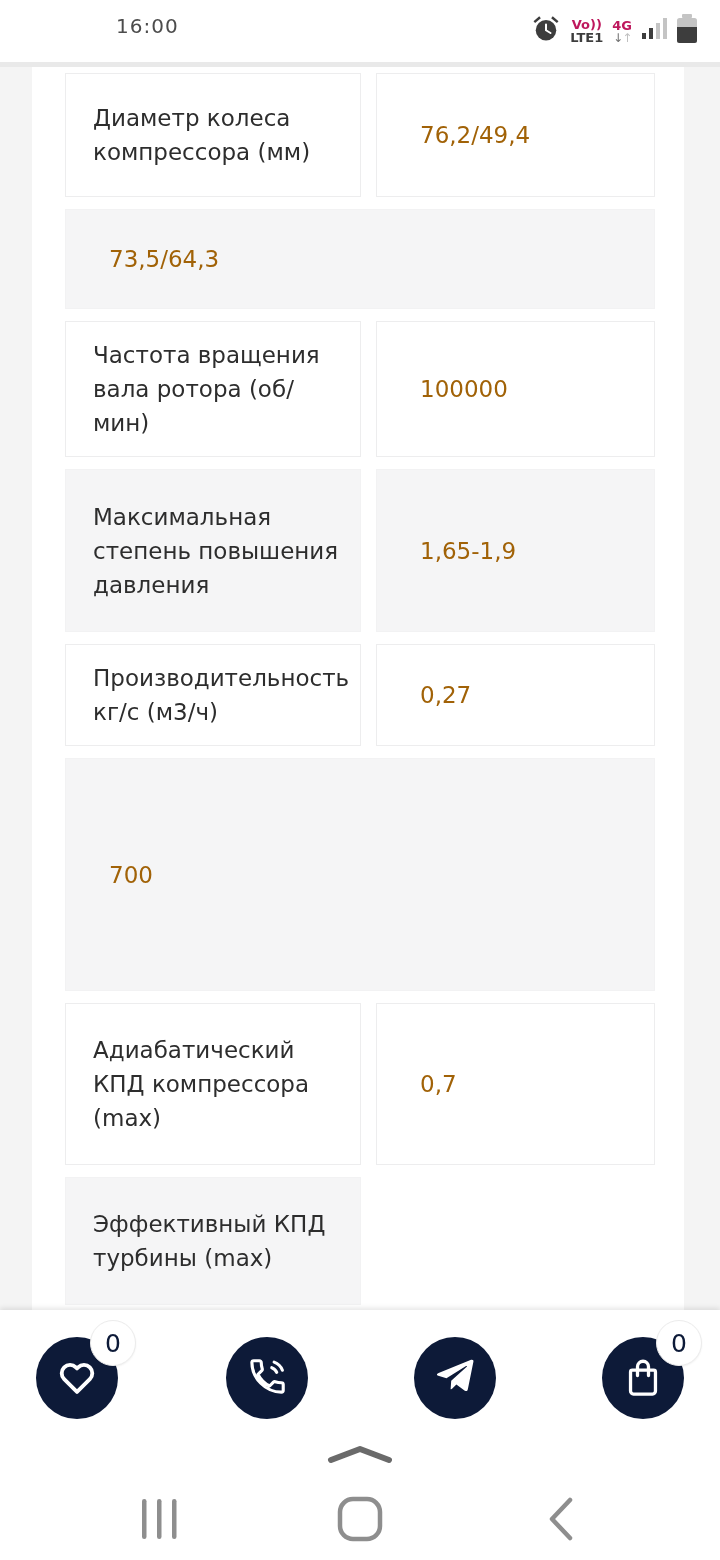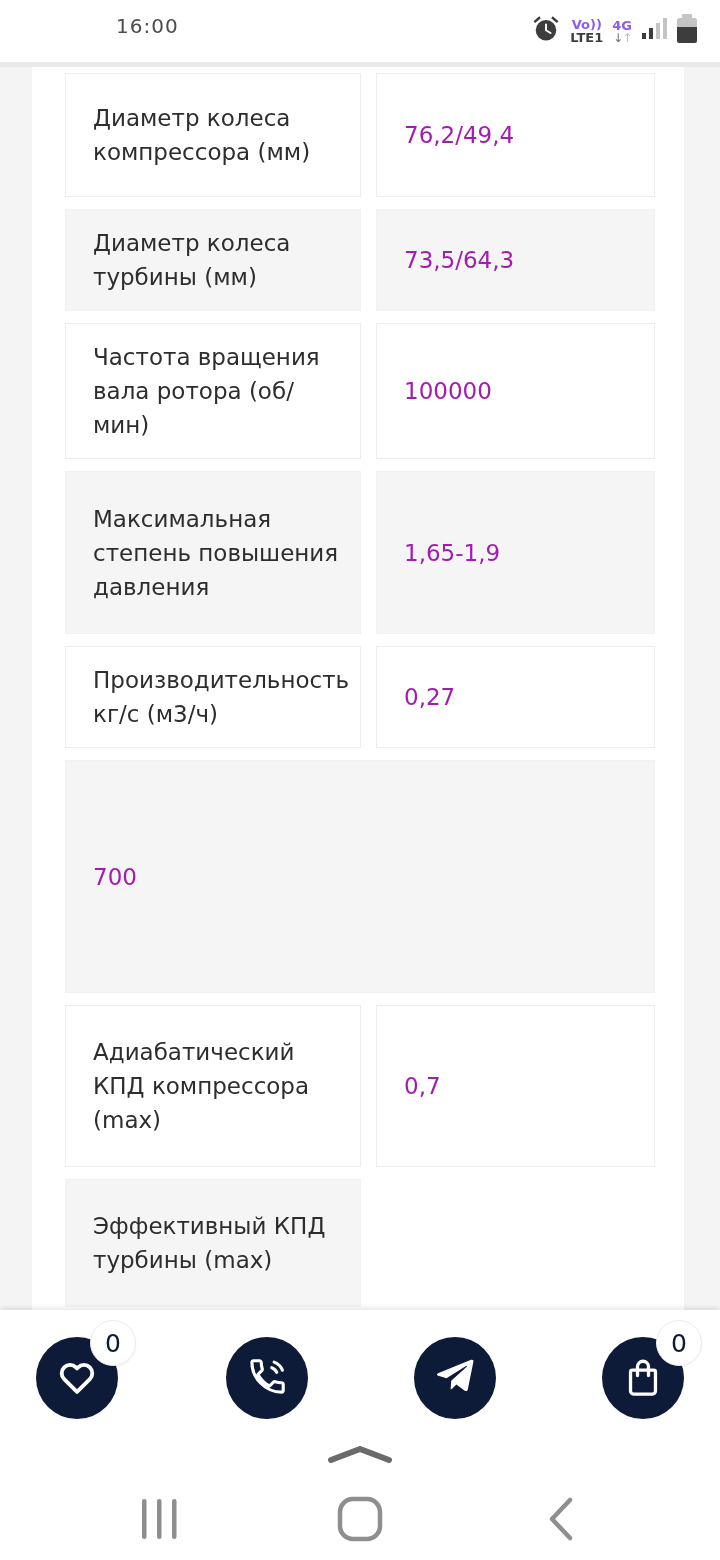--- a/index.html
+++ b/index.html
@@ -6,36 +6,36 @@
   body{
     width:720px;height:1560px;position:relative;background:#ffffff;
     font-family:"DejaVu Sans","Liberation Sans",sans-serif;
     overflow:hidden;
   }
   
   .status-bar{position:absolute;top:0;left:0;width:720px;height:62px;background:#fff;}
   .status-time{position:absolute;left:116px;top:14px;font-size:20px;color:#4c4c4c;letter-spacing:1px;}
   .status-right{position:absolute;right:22px;top:0;height:62px;display:flex;align-items:center;gap:9px;}
   .stack{display:flex;flex-direction:column;align-items:center;line-height:1.0;}
-  .stack .s1{font-size:13px;font-weight:bold;color:#8b5cf6;}
+  .stack .s1{font-size:13px;font-weight:bold;color:#be185d;}
   .stack .s2{font-size:13px;font-weight:bold;color:#3d3d3d;}
   .arrows{font-size:12px;letter-spacing:-1px;}
   .arrows .dn{color:#6f6f6f;} .arrows .up{color:#c0c0c0;}
   
   .page-divider{position:absolute;top:62px;left:0;width:720px;height:5px;background:#e9e9e9;}
   .content{position:absolute;top:67px;left:0;width:720px;height:1243px;background:#fff;overflow:hidden;}
   .gutter{position:absolute;top:0;bottom:0;background:#f4f4f4;}
   .gutter.left{left:0;width:32px;}
   .gutter.right{right:0;width:36px;}
   
   .spec-table{position:absolute;left:65px;top:6px;width:590px;}
   .spec-row{display:flex;gap:15px;margin-bottom:12px;}
   .cell{box-sizing:border-box;display:flex;flex-direction:column;justify-content:center;}
   .cell.label{width:296px;padding:16px 10px 16px 27px;font-size:23px;line-height:34px;color:#2d2d2d;white-space:normal;overflow:visible;}
-  .cell.value{flex:1;padding:16px 10px 16px 27px;font-size:23px;color:#a21caf;}
+  .cell.value{flex:1;padding:16px 10px 16px 43px;font-size:23px;color:#a16207;}
   .spec-row.white .cell{background:#ffffff;border:1px solid #ededee;}
   .spec-row.gray .cell{background:#f5f5f6;border:1px solid #f2f2f3;}
   .r0{min-height:124px;} .r1{min-height:100px;} .r2{min-height:134px;} .r3{min-height:163px;}
   .r4{min-height:93px;}  .r5{min-height:233px;} .r6{min-height:162px;} .r7{min-height:128px;}
   .cell.label span{display:block;width:250px;}
   
   .toolbar{position:absolute;top:1310px;left:0;width:720px;height:126px;background:#fff;
     box-shadow:0 -2px 5px rgba(0,0,0,0.10);}
   .tb-btn{position:absolute;top:27px;width:82px;height:82px;border-radius:50%;
     background:#0d1a38;border:none;display:flex;align-items:center;justify-content:center;cursor:pointer;padding:0;}
@@ -100,23 +100,20 @@
     <div class="spec-row white r0">
       <div class="cell label">
           <span>Диаметр колеса компрессора (мм)</span>
         </div>
       <div class="cell value">
           <span>76,2/49,4</span>
         </div>
     </div>
 
     <div class="spec-row gray r1">
-      <div class="cell label">
-          <span>Диаметр колеса турбины (мм)</span>
-        </div>
       <div class="cell value">
           <span>73,5/64,3</span>
         </div>
     </div>
 
     <div class="spec-row white r2">
       <div class="cell label">
           <span>Частота вращения вала ротора (об/мин)</span>
         </div>
       <div class="cell value">

